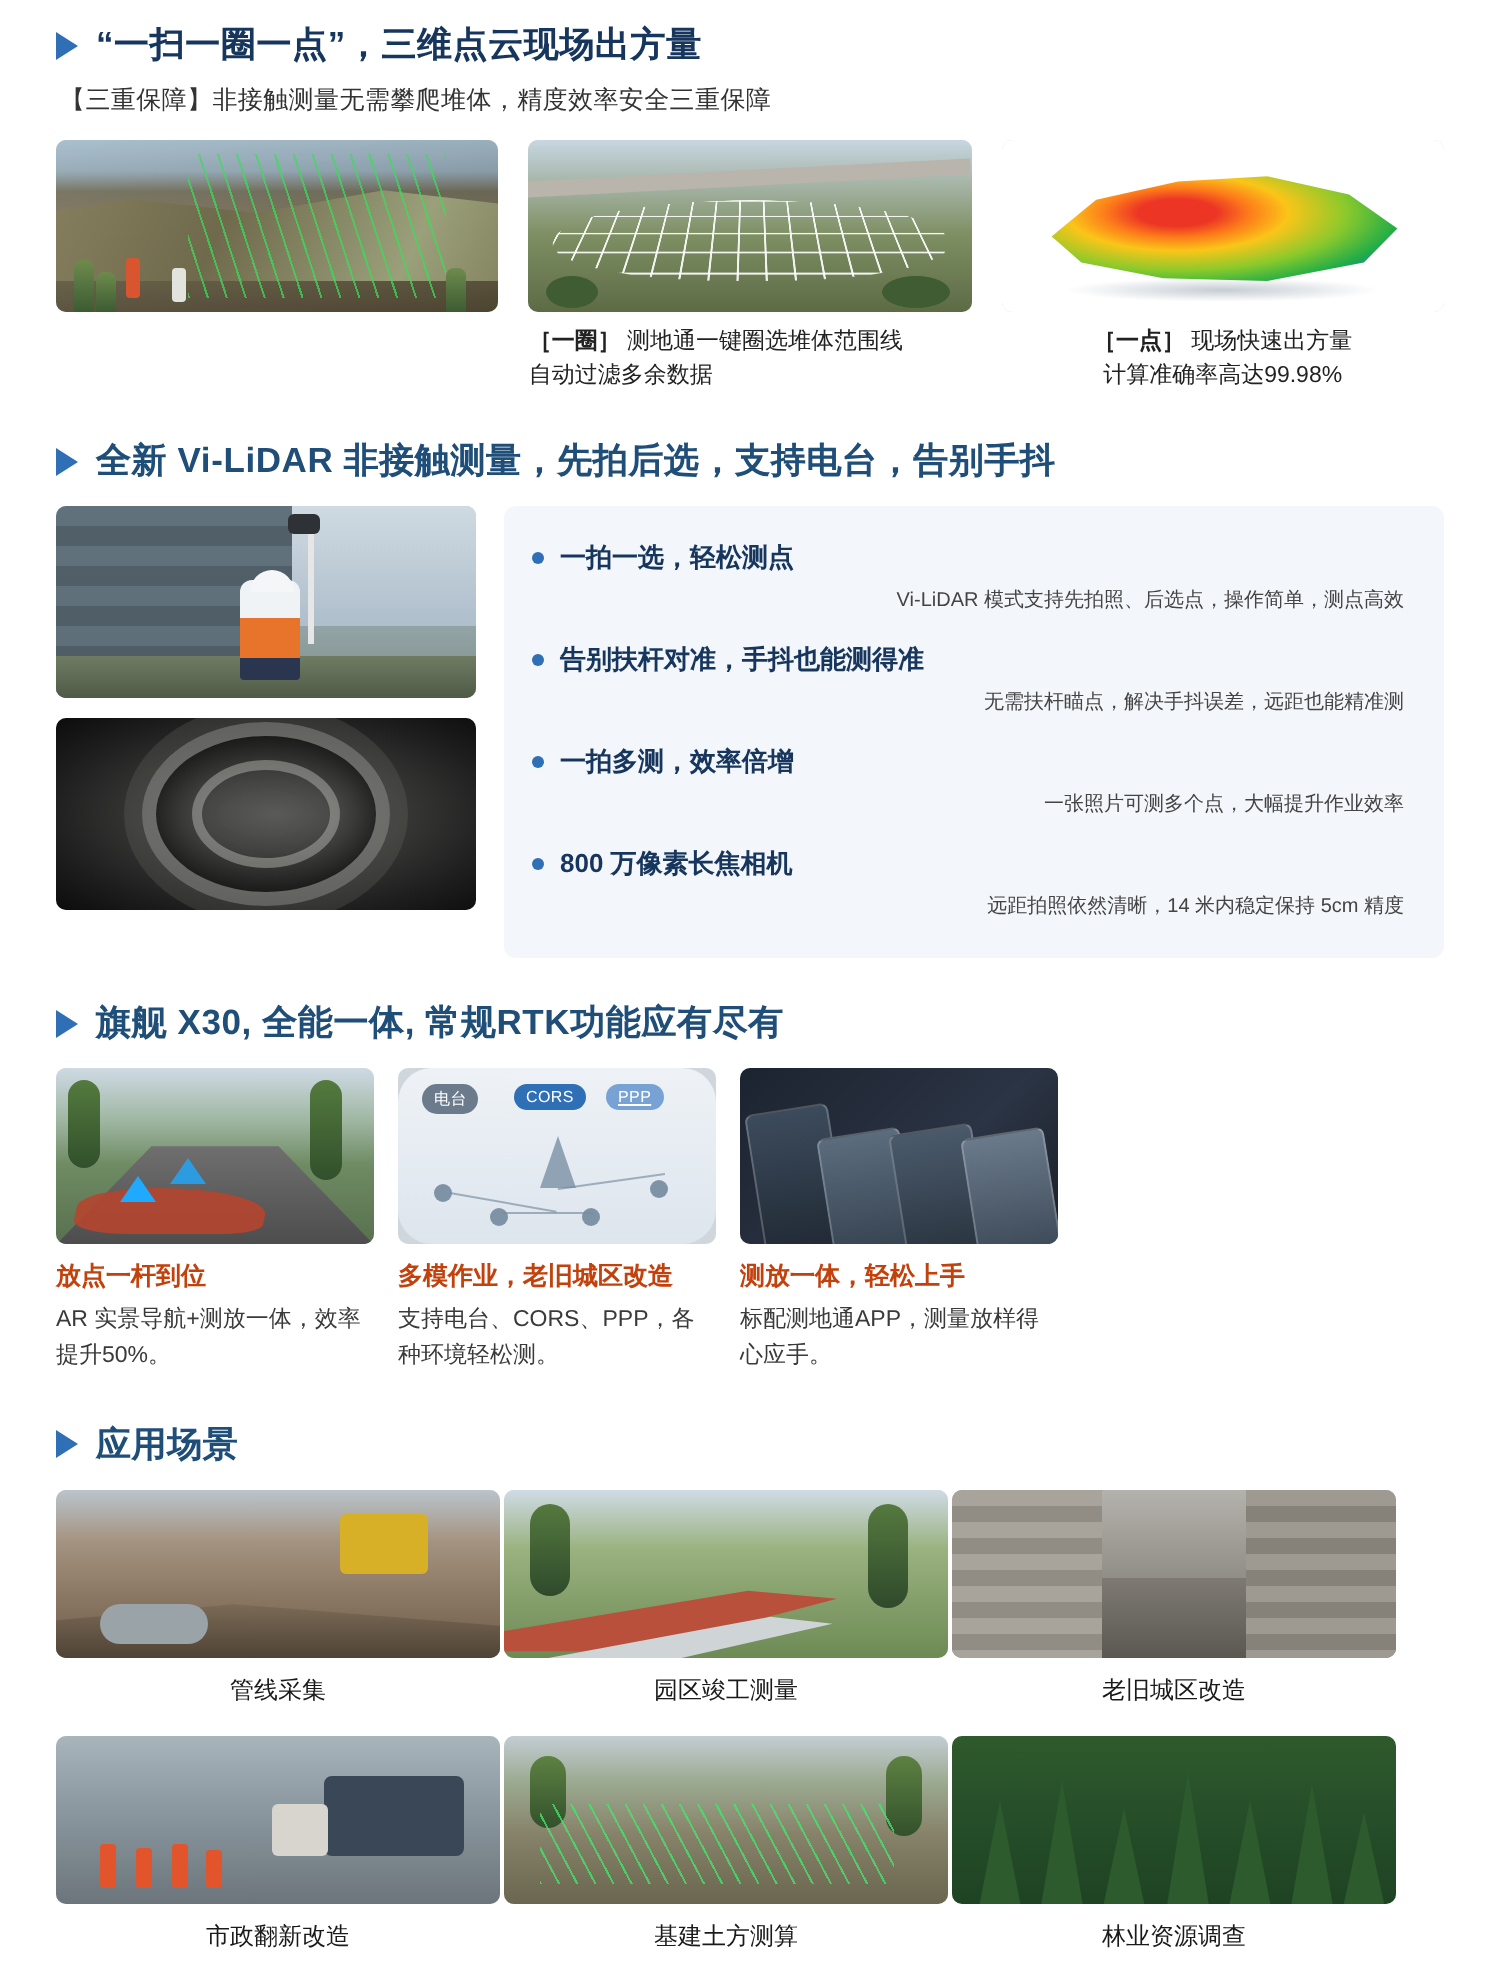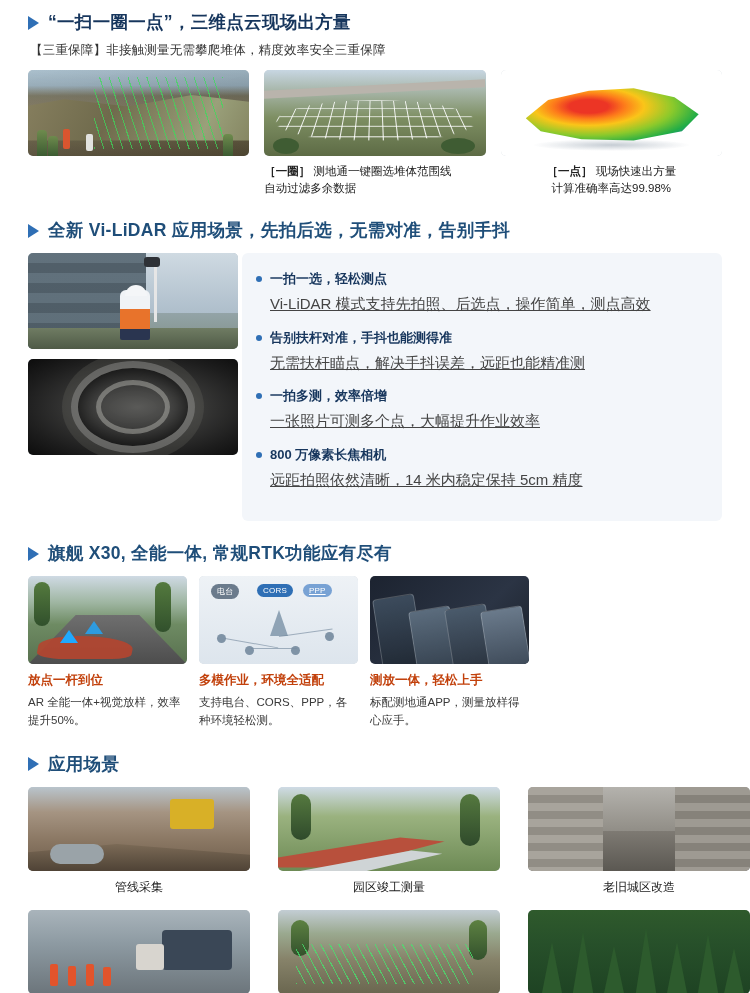--- a/index.html
+++ b/index.html
@@ -147,45 +147,46 @@
   }
   .art-cloud .shadow {
     position: absolute; left: 14%; bottom: 6%; width: 72%; height: 14%;
     background: radial-gradient(ellipse, rgba(90,110,130,.35), transparent 70%);
   }
 
   
   .s2 { margin-top: 24px; }
   .s2-body {
     display: flex;
-    gap: 4px;
+    gap: 14px;
     margin-top: 12px;
+    text-align: right;
   }
   .s2-left { width: 210px; display: flex; flex-direction: column; gap: 10px; }
   .s2-left .photo.top { height: 96px; }
   .s2-left .photo.bot { height: 96px; }
   .s2-right {
     flex: 1;
     background: #f3f6fa;
     border-radius: 6px;
     padding: 17px 20px 14px 14px;
     box-sizing: border-box;
   }
   .bullet-item { margin-bottom: 13px; }
-  .bullet-item:last-child { margin-bottom: 16px; }
+  .bullet-item:last-child { margin-bottom: 4px; }
   .bullet-head {
     display: flex; align-items: center; gap: 8px;
     font-size: 13px; font-weight: bold; color: #17365d;
   }
   .dot {
     width: 6px; height: 6px; border-radius: 50%;
     background: #2f6fb5; flex: 0 0 auto;
   }
   .bullet-sub {
-    font-size: 15px; color: #444; margin: 5px 0 0 14px; line-height: 1.5; text-decoration: underline;
+    font-size: 10px; color: #444; margin: 5px 0 0 14px; line-height: 1.5;
   }
 
   
   .art-worker {
     width: 100%; height: 100%; position: relative;
     background: linear-gradient(to bottom, #b9c7cf 0%, #9fb0bb 40%, #7f8f86 100%);
   }
   .art-worker .bldg {
     position: absolute; left: 0; top: 0; width: 58%; height: 100%;
     background: repeating-linear-gradient(to bottom, #5d6d78 0 10px, #4c5a64 10px 20px);
@@ -278,20 +279,21 @@
   .art-road .tree2 {
     position: absolute; top: 6%; width: 16px; height: 44px;
     background: linear-gradient(to top, #31502c, #547a3e); border-radius: 8px;
   }
 
   
   .art-net {
     width: 100%; height: 100%;
     background: linear-gradient(to bottom, #eef2f6, #dde5ed);
     position: relative;
+    border-radius: 17px;
   }
   .art-net .chip {
     position: absolute; top: 8px;
     font-size: 8px; color: #fff; padding: 2px 6px; border-radius: 9px;
     background: #4c7fc0; letter-spacing: .2px;
   }
   .art-net .chip.c1 { left: 12px; background: #6b7b8c; }
   .art-net .chip.c2 { left: 58px; background: #2f6fb5; }
   .art-net .chip.c3 { left: 104px; background: #78a2d4; text-decoration: underline; }
   .art-net .node {
@@ -344,21 +346,21 @@
   .art-city .face {
     position: absolute; left: 32%; top: 16%; width: 22px; height: 22px;
     border-radius: 50%; background: #d9b192;
   }
 
   
   .s4 { margin-top: 24px; }
   .s4-grid {
     display: grid;
     grid-template-columns: repeat(3, 222px);
-    gap: 14px 28px;
+    gap: 14px 2px;
     margin-top: 12px;
   }
   .s4-cell .photo { height: 84px; }
   .s4-cap {
     text-align: center; font-size: 12px; color: #1a1a1a; margin-top: 8px;
   }
 
   .art-dig {
     width:100%;height:100%;
     background: linear-gradient(to bottom, #b9c4cc 0%, #a59482 30%, #8d7a66 60%, #6d5c4a 100%);
@@ -516,21 +518,21 @@
           <span>现场快速出方量</span><br>
           <span>计算准确率高达99.98%</span>
         </div>
       </div>
     </div>
   </div>
 
   <div class="s2">
     <div class="sec-head">
       <span class="tri"></span>
-      <span class="sec-title blue">全新 Vi-LiDAR 应用场景，先拍后选，无需对准，告别手抖</span>
+      <span class="sec-title blue">全新 Vi-LiDAR 非接触测量，先拍后选，支持电台，告别手抖</span>
     </div>
 
     <div class="s2-body">
       <div class="s2-left">
         <div class="photo top">
           <div class="art-worker">
             <div class="bldg"></div>
             <div class="sky"></div>
             <div class="ground"></div>
             <div class="pole"></div>
@@ -592,40 +594,40 @@
           <div class="art-road">
             <div class="tree2" style="left:4%"></div>
             <div class="tree2" style="left:80%;height:50px"></div>
             <div class="asphalt"></div>
             <div class="red"></div>
             <div class="arrow"></div>
             <div class="arrow a2"></div>
           </div>
         </div>
         <div class="s3-h">放点一杆到位</div>
-        <div class="s3-p">AR 全能一体+视觉放样，效率提升50%。</div>
+        <div class="s3-p">AR 实景导航+测放一体，效率提升50%。</div>
       </div>
 
       <div class="s3-col">
         <div class="photo">
           <div class="art-net">
             <span class="chip c1">电台</span>
             <span class="chip c2">CORS</span>
             <span class="chip c3">PPP</span>
             <div class="tower"></div>
             <div class="node" style="left:18px;top:58px"></div>
             <div class="node" style="left:46px;top:70px"></div>
             <div class="node" style="left:92px;top:70px"></div>
             <div class="node" style="left:126px;top:56px"></div>
             <div class="line" style="left:26px;top:62px;width:54px;transform:rotate(10deg)"></div>
             <div class="line" style="left:80px;top:60px;width:54px;transform:rotate(-8deg)"></div>
             <div class="line" style="left:52px;top:72px;width:46px;"></div>
           </div>
         </div>
-        <div class="s3-h">多模作业，环境全适配</div>
+        <div class="s3-h">多模作业，老旧城区改造</div>
         <div class="s3-p">支持电台、CORS、PPP，各种环境轻松测。</div>
       </div>
 
       <div class="s3-col">
         <div class="photo">
           <div class="art-app">
             <div class="scr s1"></div>
             <div class="scr s2"></div>
             <div class="scr s3"></div>
             <div class="scr s4"></div>

